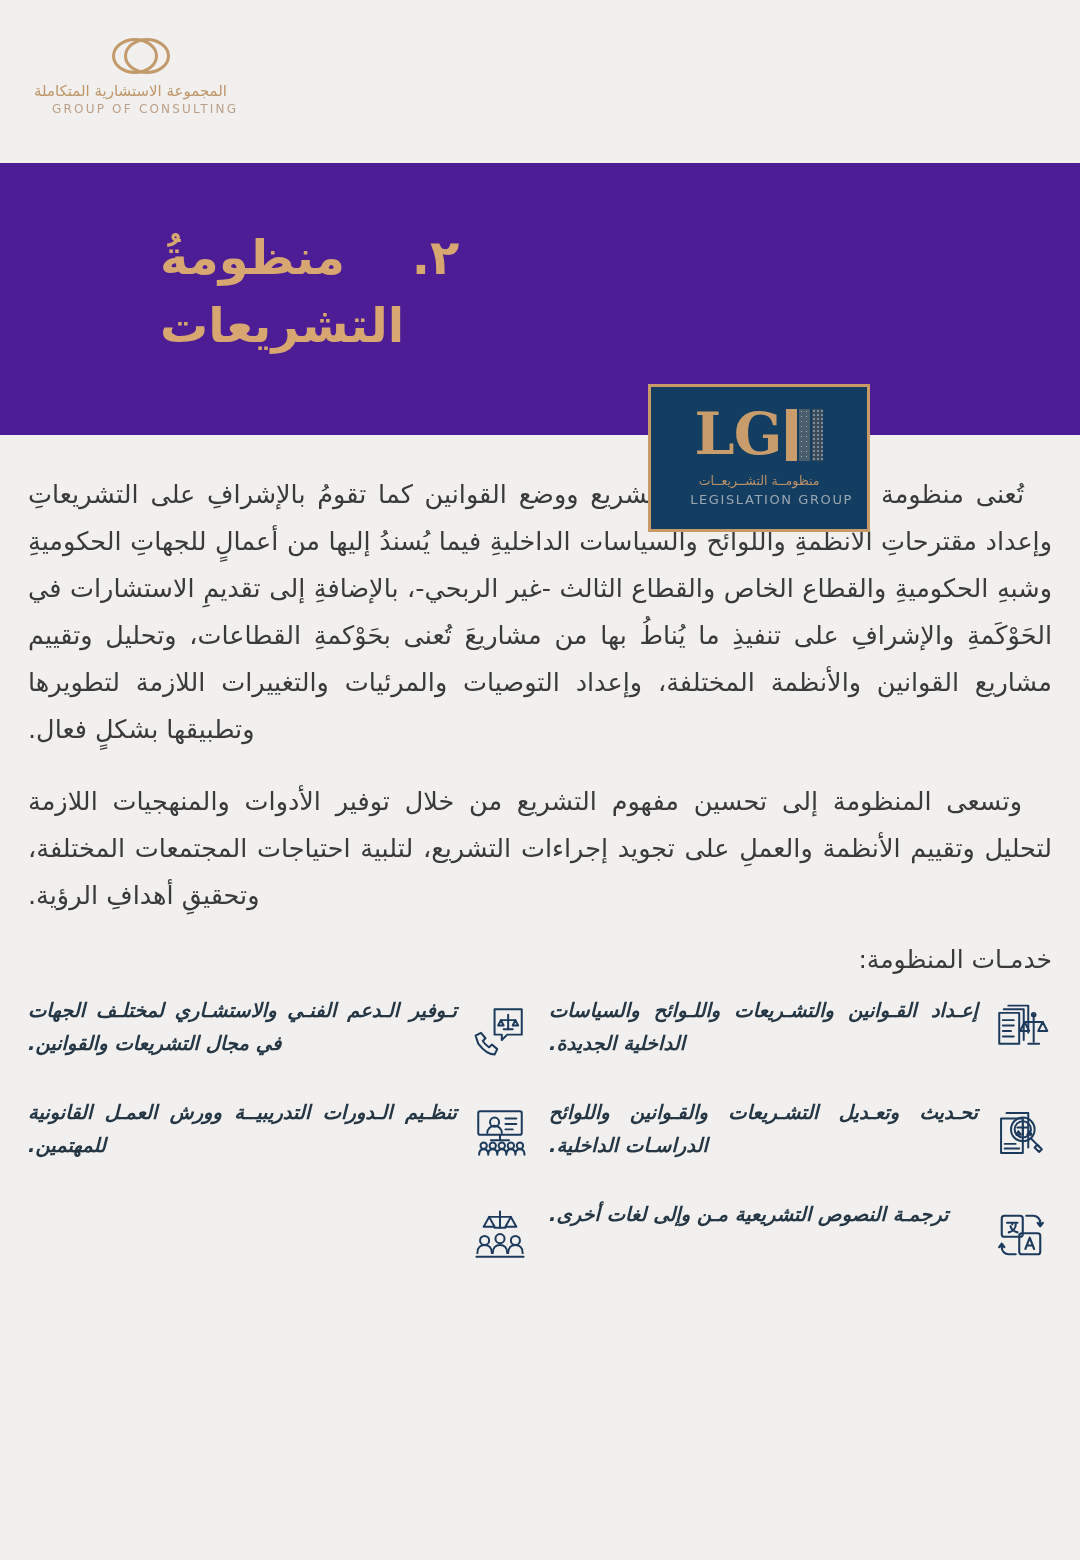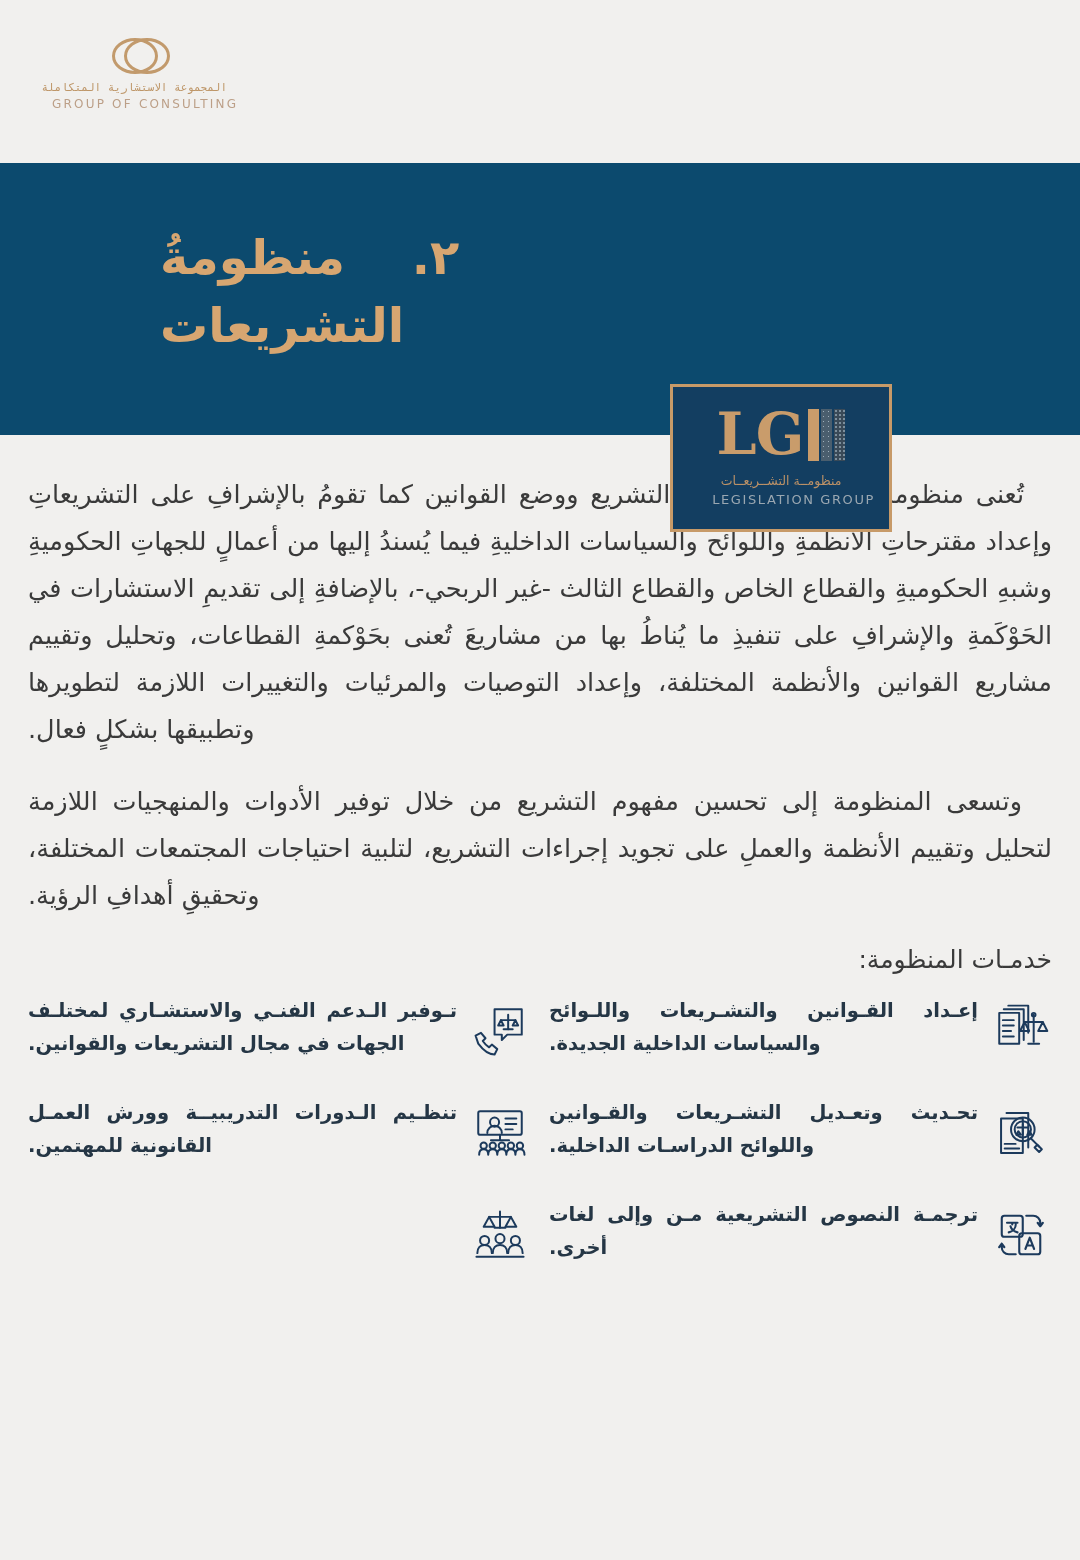--- a/index.html
+++ b/index.html
@@ -41,60 +41,59 @@
     left: 0; top: 0;
     width: 46px; height: 36px;
     border: 3px solid #C29A6C;
     border-radius: 50%;
     box-sizing: border-box;
   }
   .corp-mark .ring2 {
     left: 12px;
   }
   .corp-ar {
-    font-size: 11px;
+    font-size: 15px;
     letter-spacing: 0.5px;
     color: #BE9668;
     line-height: 1.2;
     white-space: nowrap;
-    font-family: Liberation Mono, monospace;
   }
   .corp-en {
     font-size: 12px;
     letter-spacing: 2.2px;
     color: #BC9F87;
     line-height: 1.5;
     direction: ltr;
     white-space: nowrap;
   }
 
   
   .banner {
     height: 272px;
-    background: #0c4a6e;
+    background: #4c1d95;
     position: relative;
   }
   .banner-title {
     position: absolute;
     right: 520px;
     top: 60px;
     width: 400px;
     text-align: left;
     color: #D7A671;
     font-size: 48px;
     font-weight: bold;
     line-height: 1.42;
     direction: rtl;
   }
   .banner-title .num {
     letter-spacing: 0px;
   }
   .lg-logo {
     position: absolute;
-    left: 670px;
+    left: 648px;
     top: 221px;
     width: 222px;
     height: 148px;
     border: 3px solid #C79A68;
     box-sizing: border-box;
     background: #133E61;
     padding: 12px 14px 8px 14px;
   }
   .lg-row {
     display: flex;
@@ -212,20 +211,21 @@
     flex: 1 1 auto;
     font-size: 19.5px;
     font-weight: bold;
     line-height: 1.72;
     color: #253645;
     text-align: justify;
     text-align-last: left;
     direction: rtl;
     padding-top: 8px;
     font-family: "DejaVu Sans", "Liberation Sans", sans-serif;
+    font-style: italic;
   }
   .col-left .svc-text { text-align-last: left; }
 </style>
 </head>
 <body>
 
 <div class="logo-strip">
   <div class="corp-logo">
     <div class="corp-mark">
       <span class="ring"></span>

